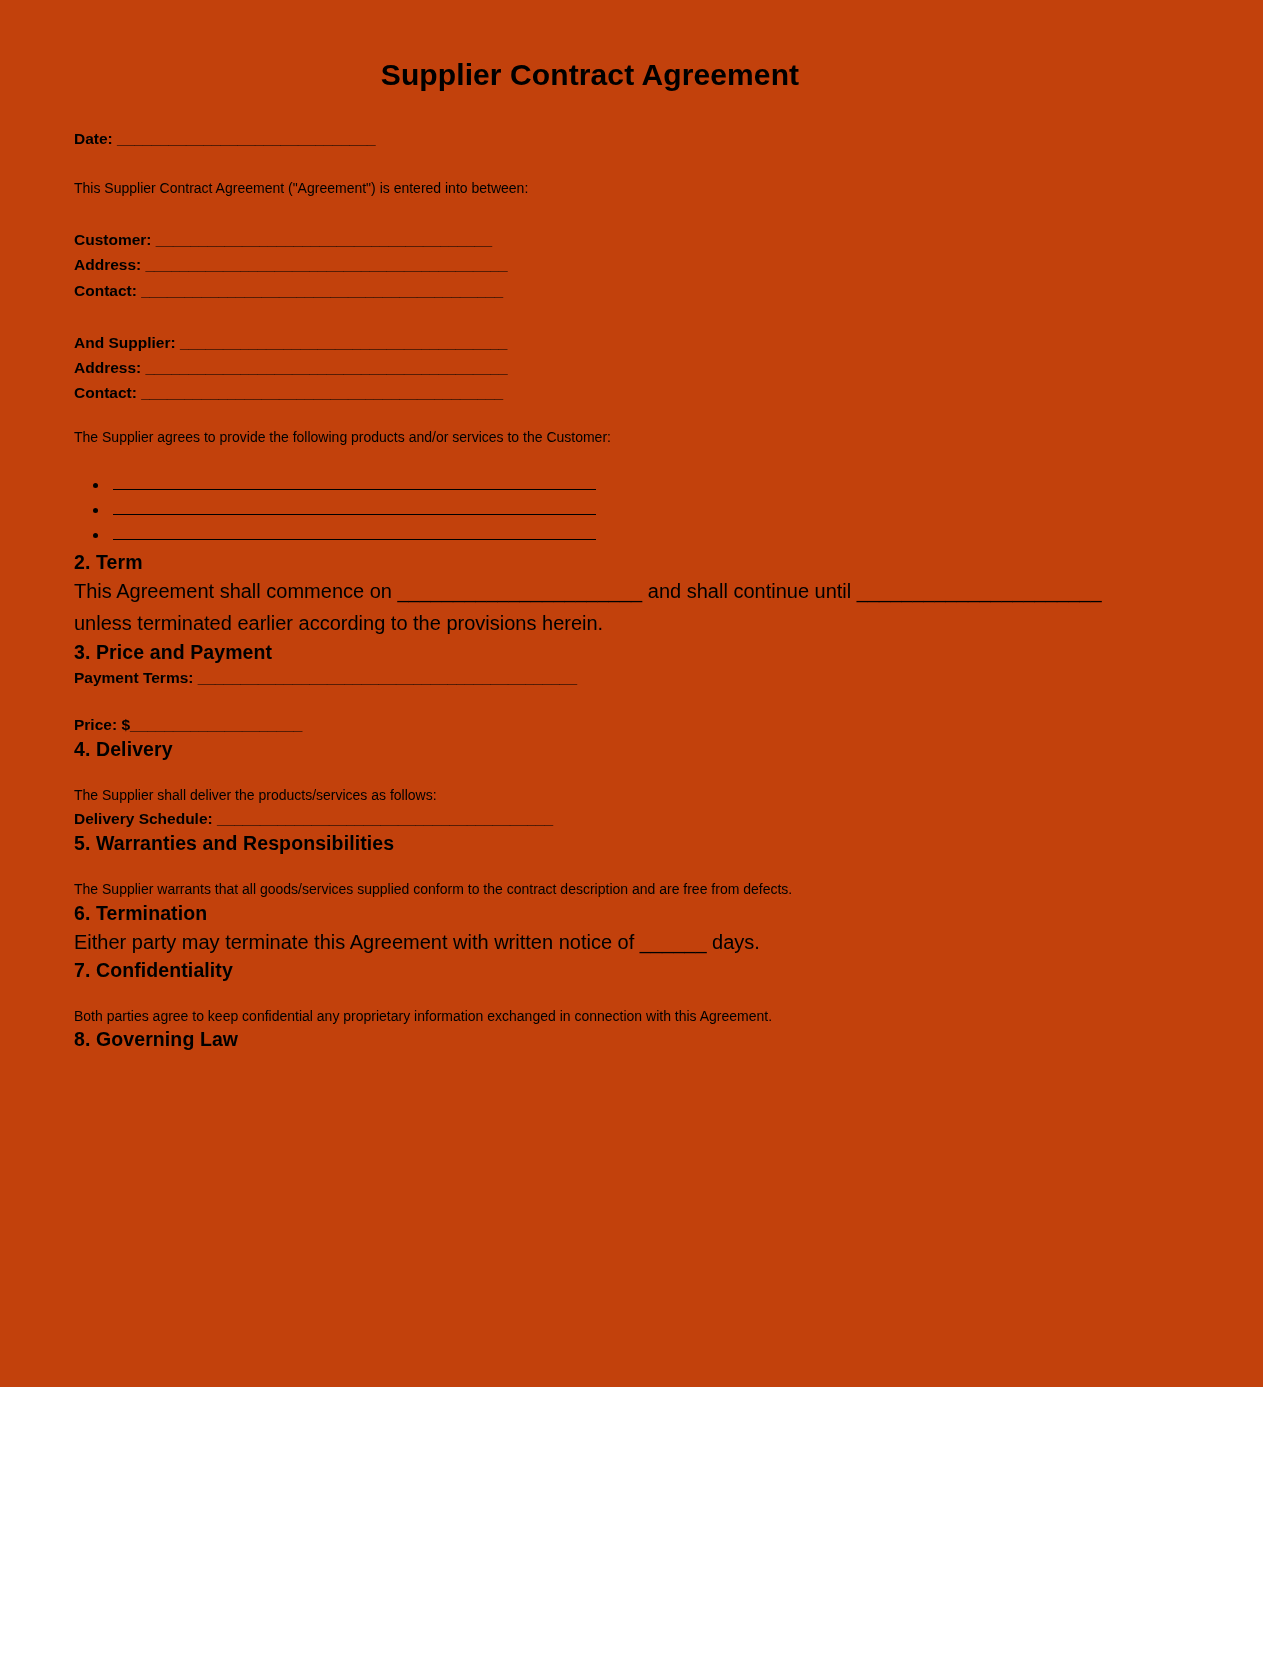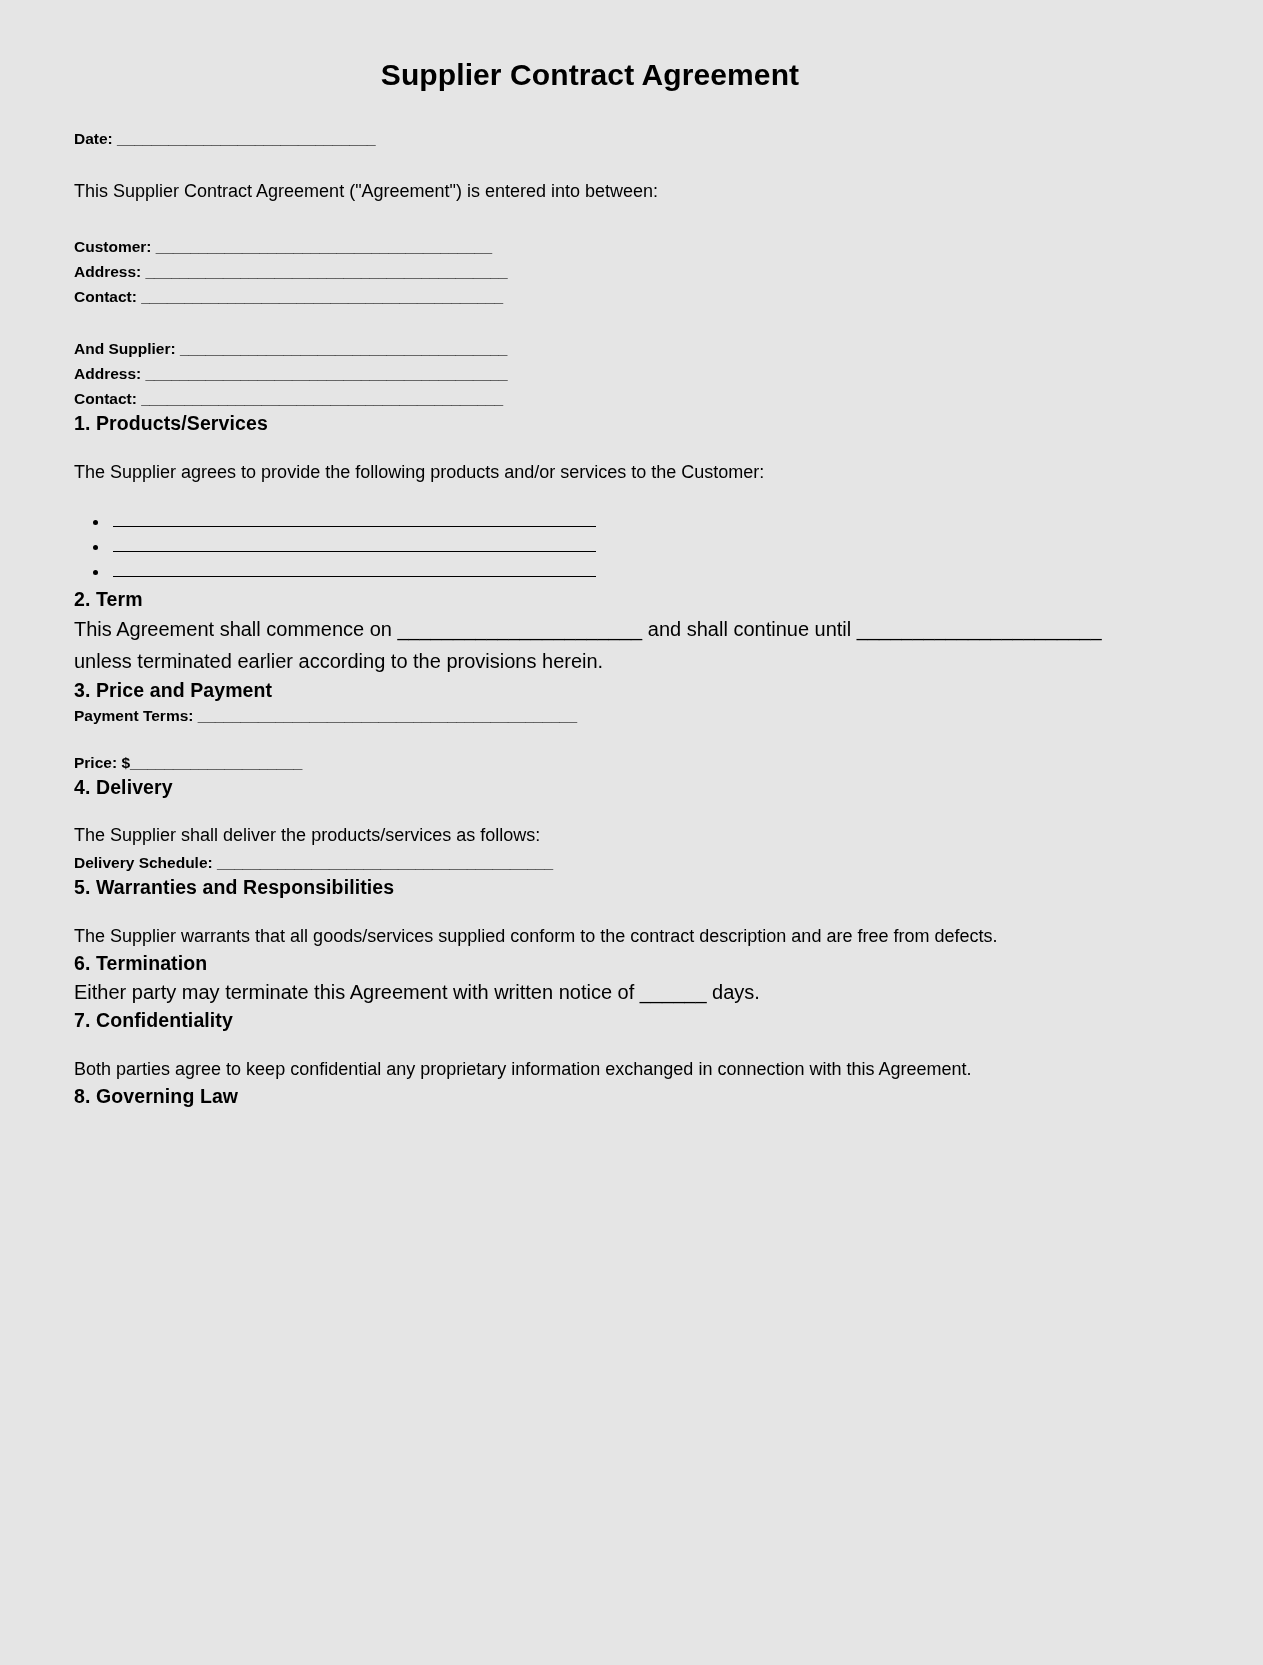--- a/index.html
+++ b/index.html
@@ -10,22 +10,22 @@
   body {
     width: 1263px;
     height: 1665px;
     font-family: "Liberation Sans", sans-serif;
     color: #000000;
     -webkit-font-smoothing: antialiased;
   }
   .page {
     position: relative;
     width: 1263px;
-    height: 1665px;
-    background: #e5e5e5;
+    height: 1387px;
+    background: #c2410c;
     box-sizing: border-box;
     padding: 0;
     overflow: hidden;
   }
   .content {
     position: absolute;
     left: 74px;
     top: 0;
     width: 1032px;
   }
@@ -35,21 +35,21 @@
     font-size: 30px;
     font-weight: bold;
     letter-spacing: 0.1px;
     margin: 0;
     padding-top: 56px;
     padding-bottom: 0;
     line-height: 1.25;
   }
 
   .para {
-    font-size: 18px;
+    font-size: 14px;
     line-height: 1.55;
     margin: 0;
   }
   .para.bold,
   .field-line {
     font-weight: bold;
   }
 
   .blk-date { margin-top: 32px; }
   .blk-intro { margin-top: 27px; }
@@ -137,21 +137,20 @@
       <p class="field-line"><span>Address:</span><span class="u"> __________________________________________</span></p>
       <p class="field-line"><span>Contact:</span><span class="u"> __________________________________________</span></p>
     </div>
 
     <div class="blk-supplier">
       <p class="field-line"><span>And Supplier:</span><span class="u"> ______________________________________</span></p>
       <p class="field-line"><span>Address:</span><span class="u"> __________________________________________</span></p>
       <p class="field-line"><span>Contact:</span><span class="u"> __________________________________________</span></p>
     </div>
 
-    <h2 class="section sec-gap">1. Products/Services</h2>
     <p class="para after-head">The Supplier agrees to provide the following products and/or services to the Customer:</p>
     <ul class="blank-list">
       <li><span class="rule"></span><span></span></li>
       <li><span class="rule"></span><span></span></li>
       <li><span class="rule"></span><span></span></li>
     </ul>
 
     <h2 class="section sec-gap">2. Term</h2>
     <p class="term-para after-head"><span>This Agreement shall commence on </span><span class="u">______________________</span><span> and shall continue until </span><span class="u">______________________</span><span> unless terminated earlier according to the provisions herein.</span></p>
 

